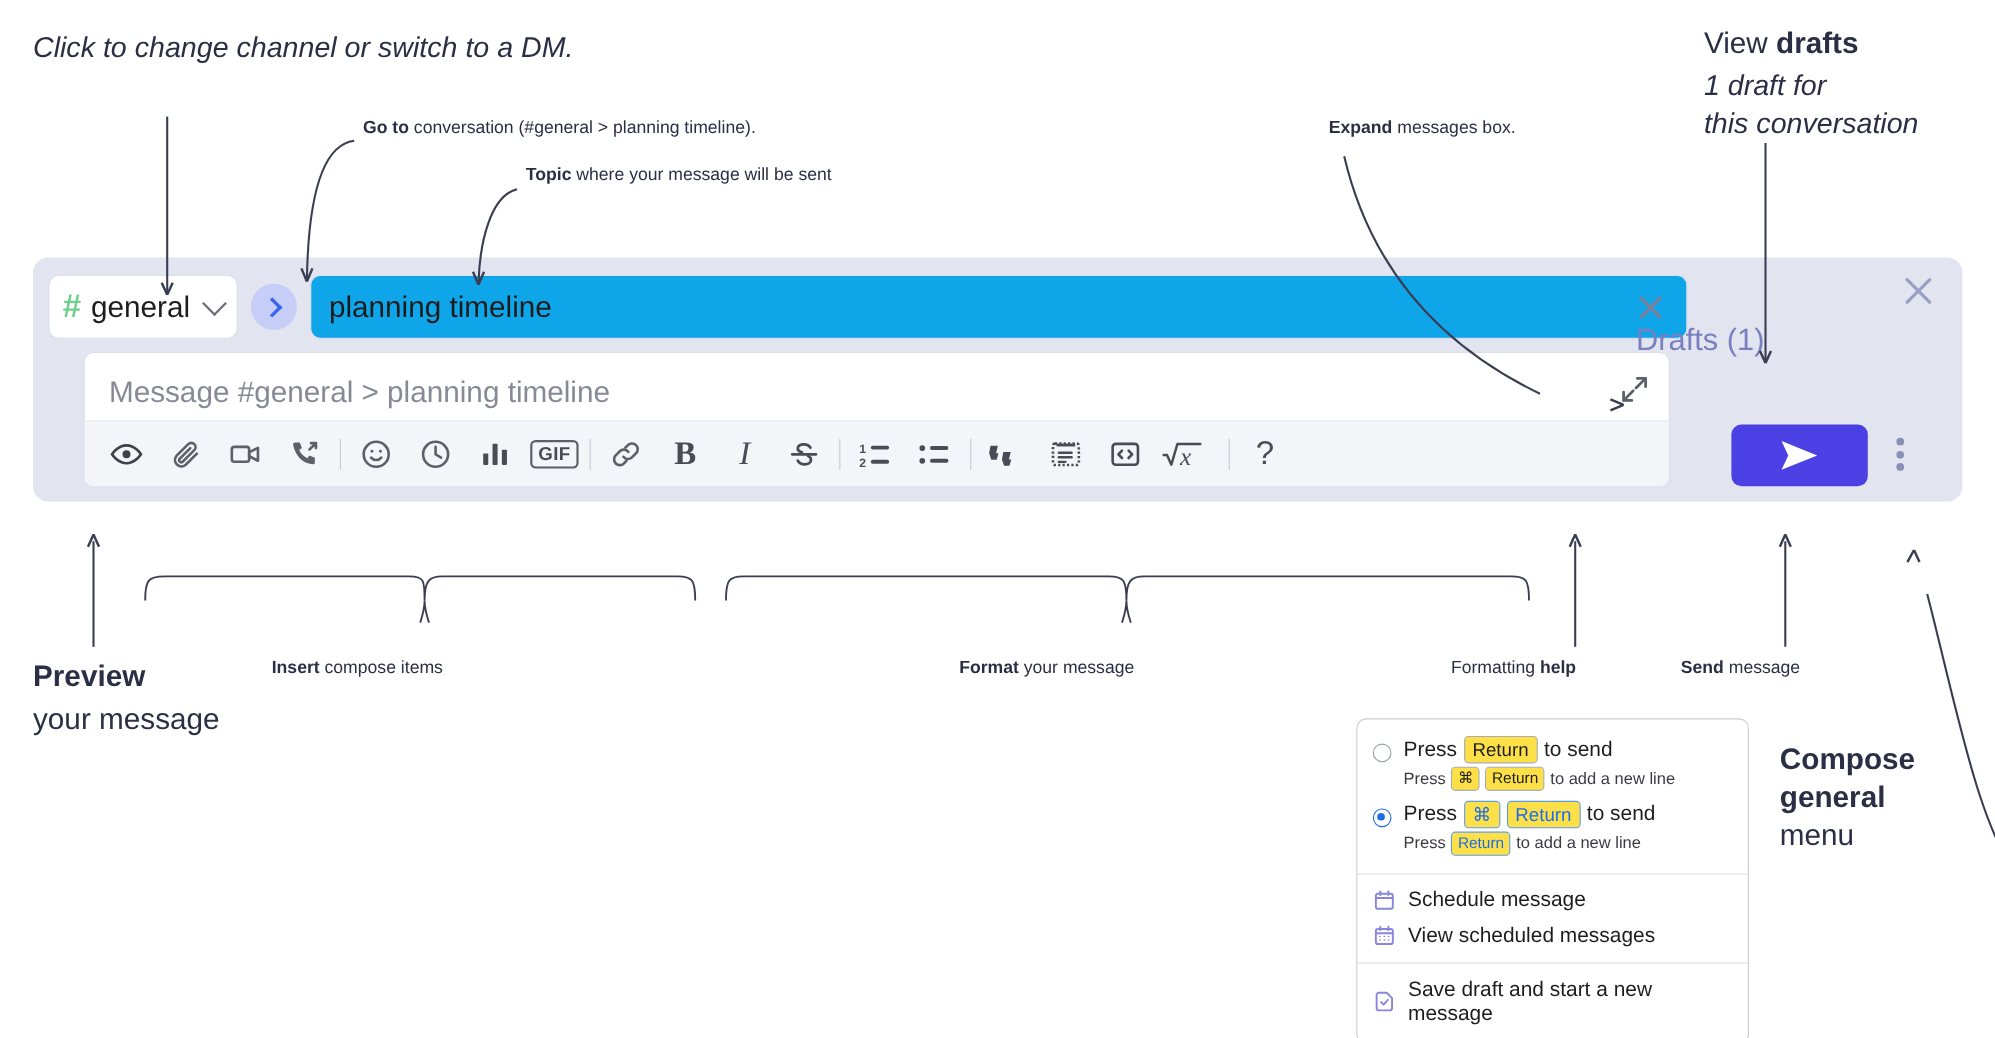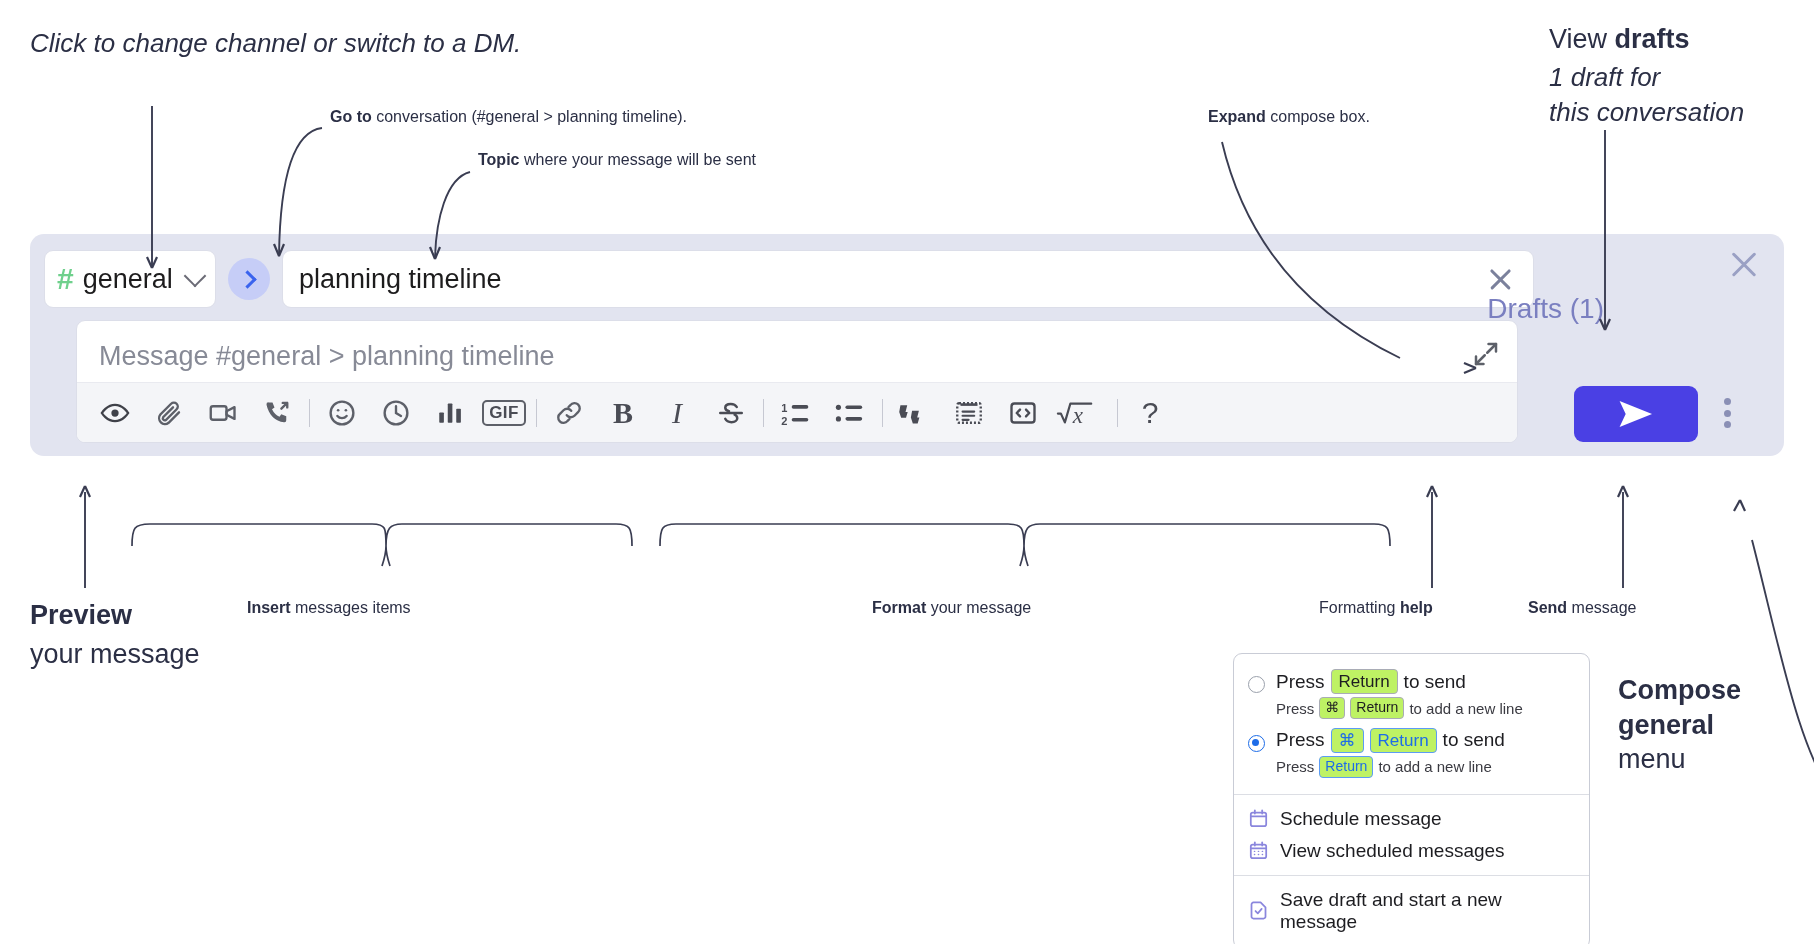--- a/index.html
+++ b/index.html
@@ -35,21 +35,21 @@
   #channel-select .cname { font-size:27px; color:#1d1c1d; flex:1; }
   .chev { width:16px; height:16px; border-right:2.6px solid #6b6b76; border-bottom:2.6px solid #6b6b76;
           transform:rotate(45deg); margin-bottom:6px; }
   #goto-btn {
     width:42px; height:42px; border-radius:50%; background:#c6cdf7;
     display:flex; align-items:center; justify-content:center; cursor:pointer; flex:0 0 auto;
   }
   #goto-btn .gchev { width:13px; height:13px; border-top:3.4px solid #3a63ee; border-right:3.4px solid #3a63ee;
           transform:rotate(45deg); margin-left:-4px; }
   #topic-field {
-    flex:1; height:58px; background:#ffffff; border:1px solid #dcdee9; border-radius:9px;
+    flex:1; height:58px; background:#0ea5e9; border:1px solid #dcdee9; border-radius:9px;
     display:flex; align-items:center; padding:0 18px 0 16px; cursor:text;
   }
   #topic-field .tv { font-size:27px; color:#1d1c1d; flex:1; }
   #topic-clear { width:30px; height:30px; position:relative; cursor:pointer; flex:0 0 auto; }
   #topic-clear::before, #topic-clear::after {
     content:""; position:absolute; left:2px; top:14px; width:27px; height:2.6px;
     background:#7b819c; border-radius:2px;
   }
   #topic-clear::before { transform:rotate(45deg); }
   #topic-clear::after  { transform:rotate(-45deg); }
@@ -93,21 +93,21 @@
     padding:12px 0 10px 0;
   }
   .opt { display:flex; align-items:flex-start; padding:3px 14px 0 14px; }
   .radio { width:17px; height:17px; border-radius:50%; border:1.8px solid #9aa0ab; margin:7px 11px 0 0; flex:0 0 auto;
            background:#fff; cursor:pointer; position:relative; }
   .radio.on { border-color:#1d6ce8; }
   .radio.on::after { content:""; position:absolute; left:3px; top:3px; width:7px; height:7px; border-radius:50%; background:#1d6ce8; }
   .optmain { font-size:19px; color:#1d1d21; display:flex; align-items:center; gap:6px; flex-wrap:wrap; }
   .optsub { font-size:15px; color:#3a3a41; display:flex; align-items:center; gap:5px; margin:3px 0 8px 42px; }
   .key { display:inline-block; border:1px solid #a9acb6; border-radius:4px; padding:1px 7px; font-size:17px;
-         line-height:1.25; color:#1d1d21; background:#bef264; }
+         line-height:1.25; color:#1d1d21; background:#fde047; }
   .optsub .key { font-size:14px; padding:1px 5px; }
   .key.blue { border-color:#5c9cf5; color:#1d6ce8; }
   .mdiv { height:1px; background:#dcdee4; margin:8px 0; }
   .mitem { display:flex; align-items:center; gap:11px; padding:5px 14px; font-size:19px; color:#1d1d21; cursor:pointer; }
   .mitem svg { flex:0 0 auto; }
 
   
   #lines { position:absolute; left:0; top:0; width:1814px; height:944px; pointer-events:none; }
 </style>
 </head>
@@ -119,21 +119,21 @@
 
 <div class="anno t1" style="left:330px; top:107px;">
   <b>Go to</b><span> conversation (#general &gt; planning timeline).</span>
 </div>
 
 <div class="anno t1" style="left:478px; top:150px;">
   <b>Topic</b><span> where your message will be sent</span>
 </div>
 
 <div class="anno t1" style="left:1208px; top:107px;">
-  <b>Expand</b><span> compose box.</span>
+  <b>Expand</b><span> messages box.</span>
 </div>
 
 <div class="anno" style="left:1549px; top:22px;">
   <div class="t1"><span>View </span><b>drafts</b></div>
   <div class="t2" style="margin-top:4px;">1 draft for</div>
   <div class="t2" style="margin-top:2px;">this conversation</div>
 </div>
 
 <div id="compose-panel">
 
@@ -337,21 +337,21 @@
 
   <div id="panel-close"></div>
 </div>
 
 <div class="anno" style="left:30px; top:598px;">
   <div class="t1"><b>Preview</b></div>
   <div class="t1" style="margin-top:4px;">your message</div>
 </div>
 
 <div class="anno t1" style="left:247px; top:598px;">
-  <b>Insert</b><span> messages items</span>
+  <b>Insert</b><span> compose items</span>
 </div>
 
 <div class="anno t1" style="left:872px; top:598px;">
   <b>Format</b><span> your message</span>
 </div>
 
 <div class="anno t1" style="left:1275px; top:598px;margin-left:44px;">
   <span>Formatting </span><b>help</b>
 </div>
 

